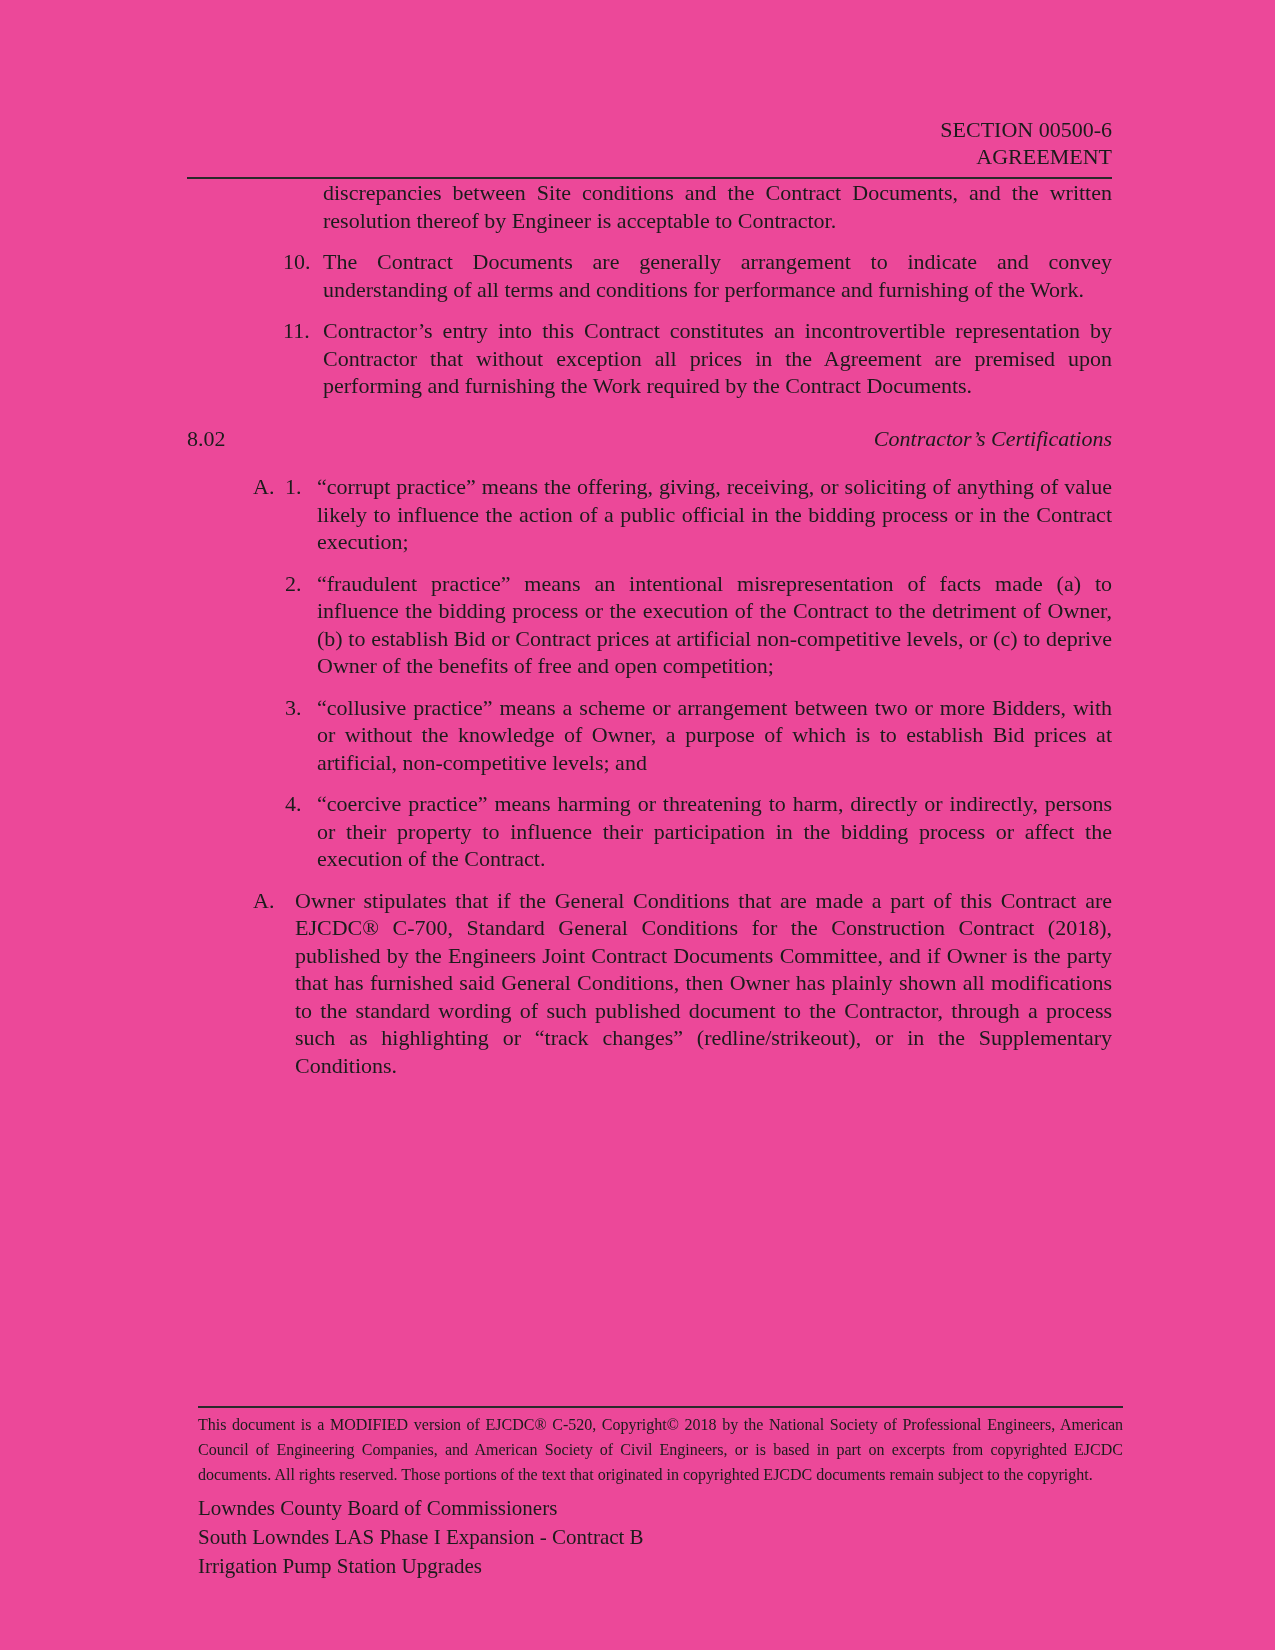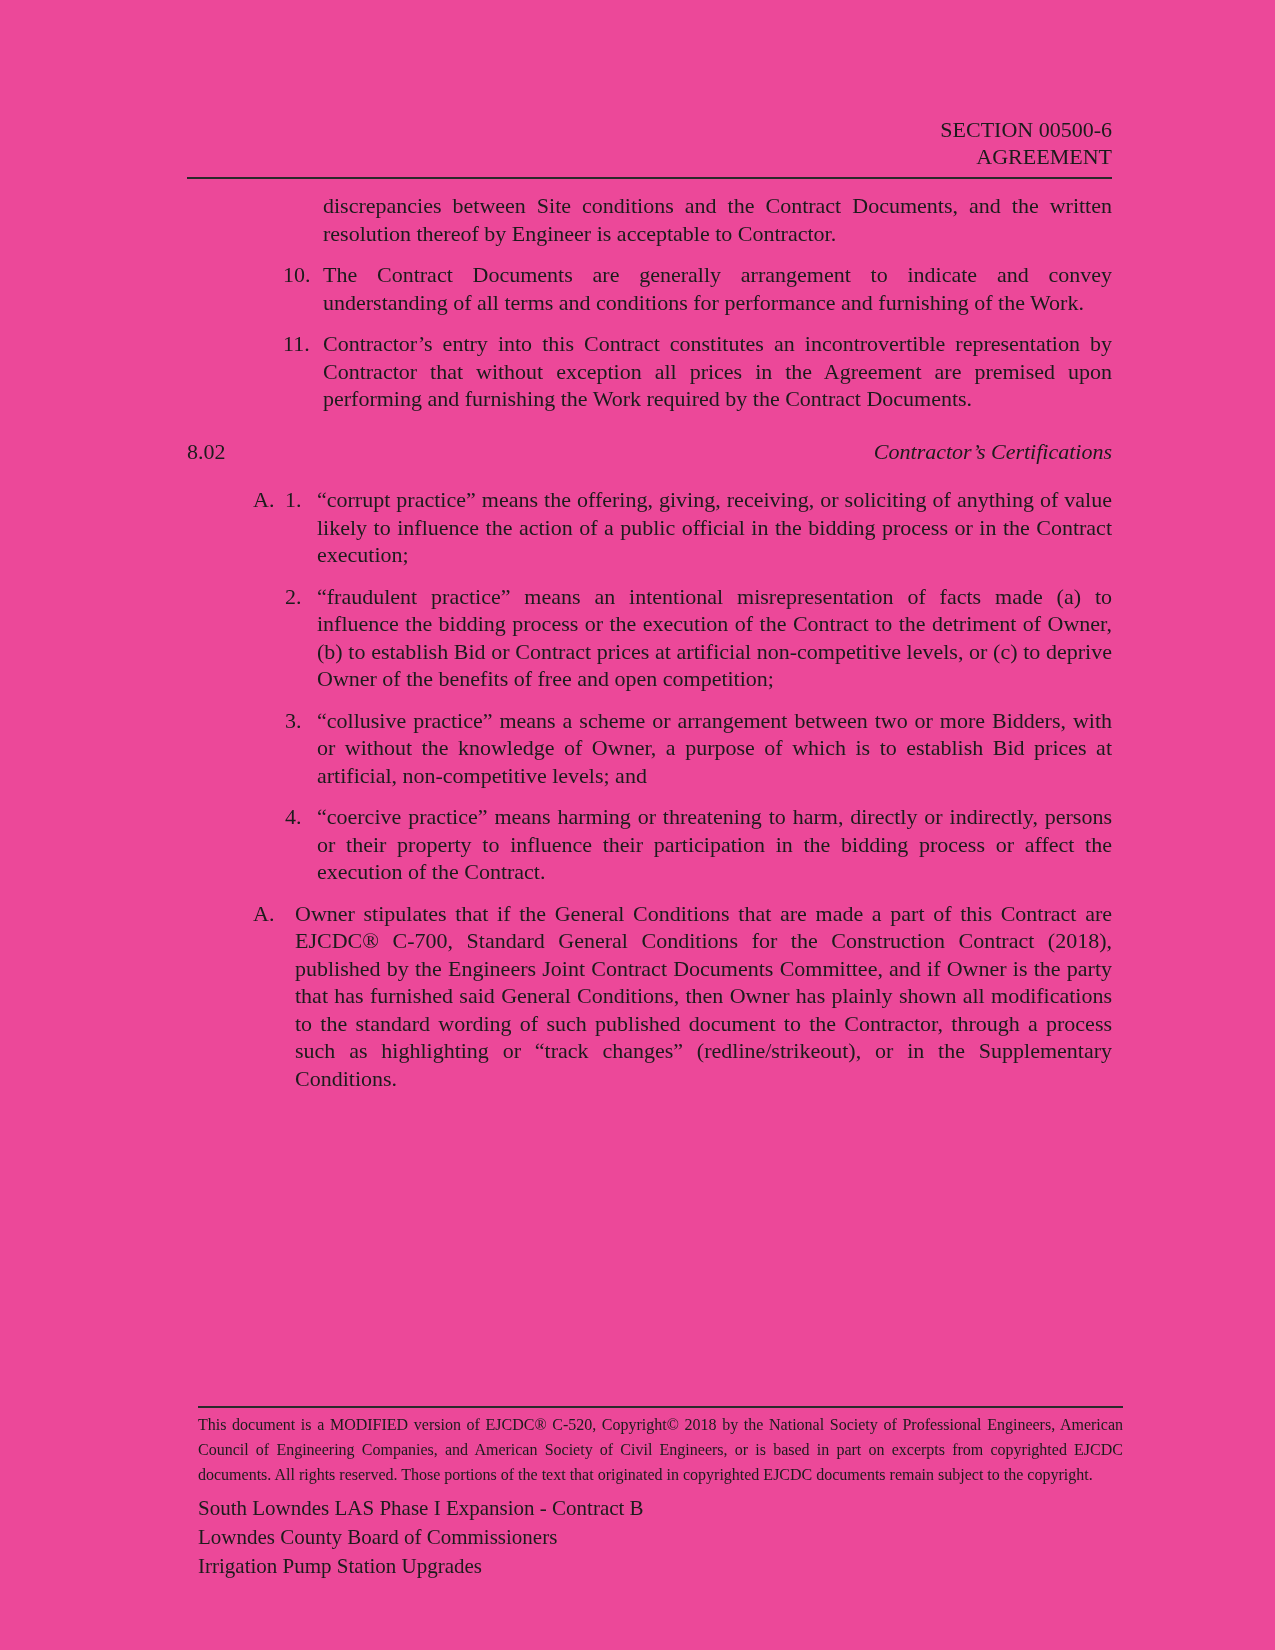--- a/index.html
+++ b/index.html
@@ -38,21 +38,20 @@
   .body-text {
     font-size: 22px;
     line-height: 27.5px;
   }
   .para, .li {
     text-align: justify;
     margin: 0 0 14px 0;
   }
   .cont-para {
     margin-left: 136px;
-    margin-top: 13px;
   }
   .li {
     position: relative;
   }
   .li-2d { padding-left: 136px; }          
   .li-2d .marker { position: absolute; left: 96px; }
   .li-a  { padding-left: 108px; }          
   .li-a .marker { position: absolute; left: 66px; }
   .li-n  { padding-left: 130px; }          
   .li-n .marker { position: absolute; left: 98px; }
@@ -143,19 +142,19 @@
       <span class="marker">A.</span><span>Owner stipulates that if the General Conditions that are made a part of this Contract are EJCDC® C-700, Standard General Conditions for the Construction Contract (2018), published by the Engineers Joint Contract Documents Committee, and if Owner is the party that has furnished said General Conditions, then Owner has plainly shown all modifications to the standard wording of such published document to the Contractor, through a process such as highlighting or “track changes” (redline/strikeout), or in the Supplementary Conditions.</span>
     </div>
 
   </div>
 
   <div class="footer">
     <hr class="footer-rule">
     <div class="fine-print">This document is a MODIFIED version of EJCDC® C-520, Copyright© 2018 by the National Society of Professional Engineers, American Council of Engineering Companies, and American Society of Civil Engineers, or is based in part on excerpts from copyrighted EJCDC documents. All rights reserved. Those portions of the text that originated in copyrighted EJCDC documents remain subject to the copyright.</div>
     <div class="footer-cols">
       <div class="footer-col-left">
+        <div>Lowndes County Board of Commissioners</div>
         <div>South Lowndes LAS Phase I Expansion - Contract B</div>
-        <div>Lowndes County Board of Commissioners</div>
         <div>Irrigation Pump Station Upgrades</div>
       </div>
     </div>
   </div>
 </div>
 
 </body></html>

